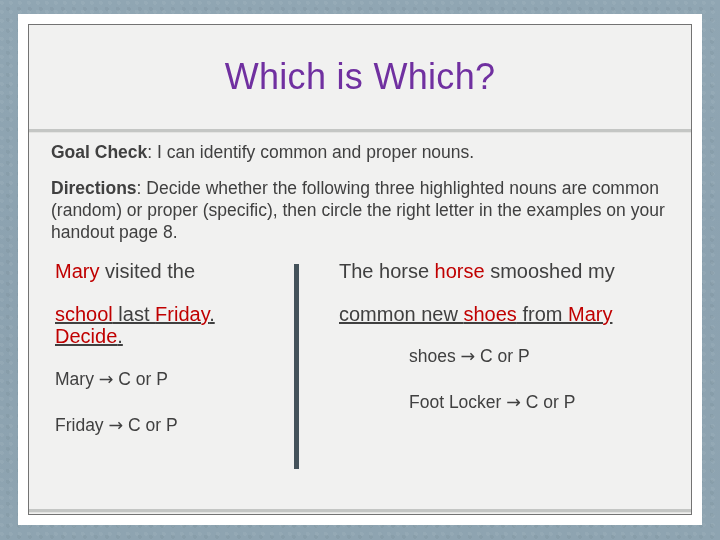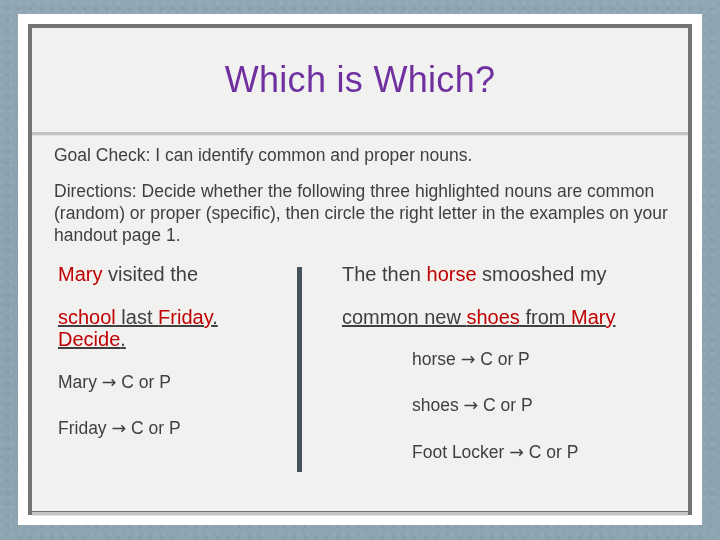--- a/index.html
+++ b/index.html
@@ -34,21 +34,21 @@
     width: 684px; height: 511px;
     background: #ffffff;
     box-sizing: border-box;
   }
 
   
   .slide-keyline {
     position: absolute;
     left: 10px; top: 10px;
     right: 10px; bottom: 10px;
-    border: 4px solid #737373;
+    border: 1px solid #737373;
     background: #5eead4;
     box-sizing: border-box;
   }
 
   
   .slide-body {
     position: absolute;
     left: 0; top: 0; right: 0; bottom: 0;
     background: #f1f1f0;
   }
@@ -94,21 +94,21 @@
   .para {
     color: #404040;
     font-size: 17.5px;
     line-height: 1.30;
     margin: 0 0 13px 0;
   }
   .para-directions {
     line-height: 1.27;
     margin-bottom: 17px;
   }
-  .b { font-weight: normal; }
+  .b { font-weight: bold; }
   .u { }
 
   
   .examples {
     position: relative;
     margin-top: 4px;
   }
   .divider {
     position: absolute;
     left: 243px;
@@ -156,42 +156,41 @@
           <div class="slide-title">Which is Which?</div>
         </div>
 
         <div class="rule rule-top"></div>
         <div class="rule rule-bottom"></div>
 
         <div class="content">
 
           <p class="para"><span class="b">Goal Check</span><span>: </span><span>I can identify </span><span class="u">common and proper nouns</span><span>.</span></p>
 
-          <p class="para para-directions"><span class="b">Directions</span><span>: </span><span>Decide whether the following three highlighted nouns are common (random) or proper (specific), then circle the right letter in the examples on your handout page 1.</span></p>
+          <p class="para para-directions"><span class="b">Directions</span><span>: </span><span>Decide whether the following three highlighted nouns are common (random) or proper (specific), then circle the right letter in the examples on your handout page 8.</span></p>
 
           <div class="examples">
 
             <div class="divider"></div>
 
             <div class="col col-left">
               <p class="sent"><span class="hl">Mary</span><span> visited the</span></p>
               <p class="sent tight"><span><span class="hl">school</span><span> last </span><span class="hl">Friday</span><span>.</span></span><br><span><span class="hl">Decide</span><span>.</span></span></p>
 
               <div>
                   <p class="answer"><span>Mary </span><span class="arrow">→</span><span> C or P</span></p>
                   <p class="answer"><span>Friday </span><span class="arrow">→</span><span> C or P</span></p>
                 </div>
             </div>
 
             <div class="col col-right">
-              <p class="sent"><span>The then </span><span class="hl">horse</span><span> smooshed my</span></p>
+              <p class="sent"><span>The horse </span><span class="hl">horse</span><span> smooshed my</span></p>
               <p class="sent tight"><span>common new </span><span class="hl">shoes</span><span> from </span><span class="hl">Mary</span></p>
 
               <div>
-                  <p class="answer"><span>horse </span><span class="arrow">→</span><span> C or P</span></p>
                   <p class="answer"><span>shoes </span><span class="arrow">→</span><span> C or P</span></p>
                   <p class="answer"><span>Foot Locker </span><span class="arrow">→</span><span> C or P</span></p>
                 </div>
             </div>
 
           </div>
         </div>
 
       </div>
     </div>

